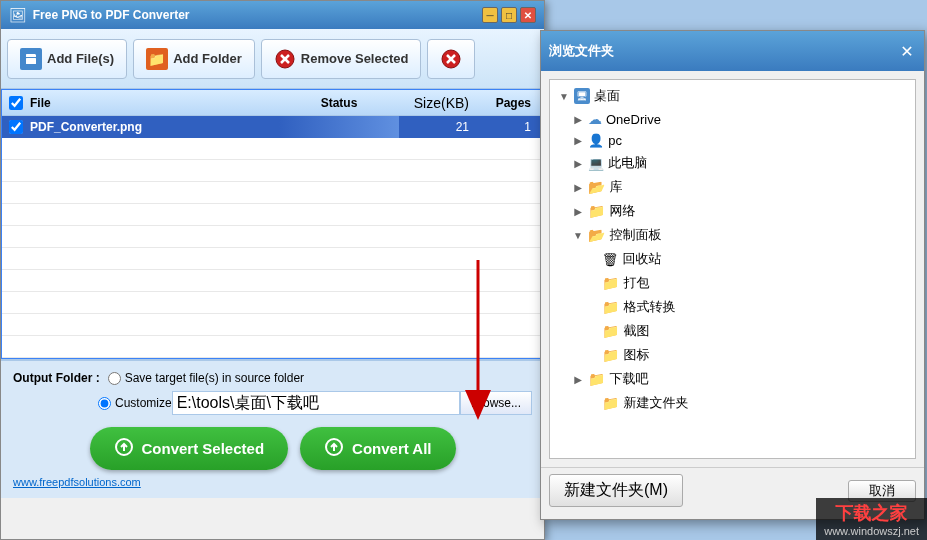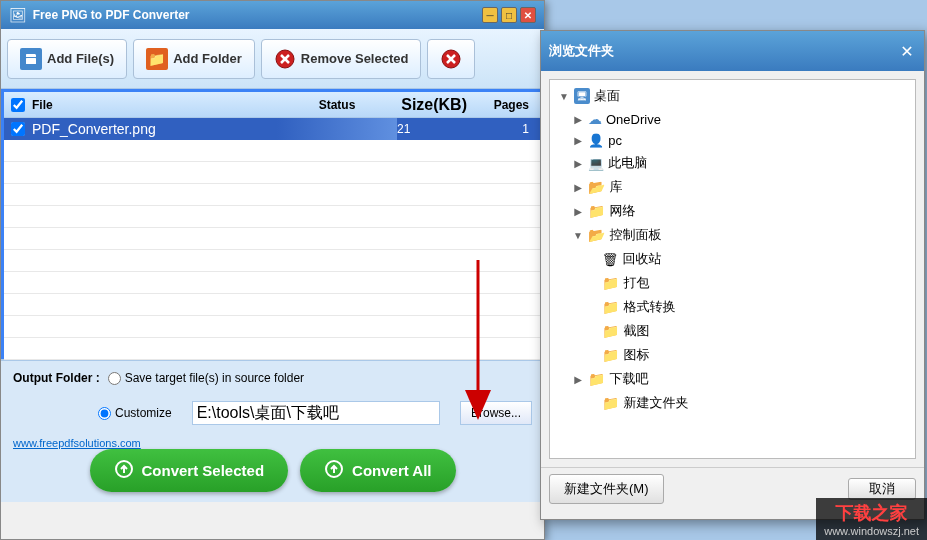--- a/index.html
+++ b/index.html
@@ -136,21 +136,21 @@
       display: flex;
       align-items: center;
       justify-content: center;
       color: #cc2020;
       font-size: 18px;
     }
 
     #file-list-area {
       flex: 1;
       background: white;
-      border: 3px solid #3b82f6;
+      border: 1px solid #3b82f6;
       margin: 0;
     }
 
     #file-list-header {
       background: linear-gradient(to bottom, #d8ecff, #b8d8f8);
       display: flex;
       align-items: center;
       border-bottom: 1px solid #aac8e8;
       height: 26px;
       padding: 0 4px;
@@ -172,22 +172,22 @@
 
     .header-col-status {
       width: 120px;
       font-weight: bold;
       font-size: 12px;
       text-align: center;
     }
 
     .header-col-size {
       width: 80px;
-      font-weight: bold;
-      font-size: 16px;
+      font-weight: normal;
+      font-size: 14px;
       text-align: right;
       padding-right: 10px;
     }
 
     .header-col-pages {
       width: 60px;
       font-weight: bold;
       font-size: 12px;
       text-align: right;
       padding-right: 8px;
@@ -205,35 +205,36 @@
       width: 20px;
       display: flex;
       align-items: center;
       justify-content: center;
     }
 
     .file-row-name {
       flex: 1;
       padding-left: 4px;
       color: white;
-      font-size: 14px;
+      font-size: 12px;
+      font-weight: bold;
     }
 
     .file-row-status {
       width: 120px;
       background: linear-gradient(to right, #3060c0, #6090e0);
       height: 100%;
       display: flex;
       align-items: center;
     }
 
     .file-row-size {
       width: 80px;
       color: white;
-      text-align: left;
+      text-align: right;
       padding-right: 10px;
       font-size: 12px;
     }
 
     .file-row-pages {
       width: 60px;
       color: white;
       text-align: right;
       padding-right: 8px;
       font-size: 12px;
@@ -251,40 +252,40 @@
     #bottom-panel {
       background: #d8e8f8;
       border-top: 2px solid #aac8e8;
       padding: 10px 12px;
     }
 
     #output-folder-row {
       display: flex;
       align-items: center;
       gap: 8px;
-      margin-bottom: 16px;
+      margin-bottom: 6px;
     }
 
     #output-label {
       font-weight: bold;
       font-size: 12px;
       white-space: nowrap;
     }
 
     .radio-option {
       display: flex;
       align-items: center;
       gap: 4px;
       font-size: 12px;
     }
 
     #customize-row {
       display: flex;
       align-items: center;
-      gap: 20px;
+      gap: 0;
       margin-bottom: 12px;
       padding-left: 85px;
     }
 
     #path-input {
       flex: 1;
       height: 24px;
       border: 1px solid #aac8e8;
       padding: 2px 4px;
       font-size: 16px;
@@ -455,21 +456,21 @@
       padding: 6px 8px;
       align-items: center;
       border-top: 1px solid #ccc;
     }
 
     #new-folder-btn {
       padding: 5px 14px;
       background: linear-gradient(to bottom, #ffffff, #e0e0e0);
       border: 1px solid #aaa;
       cursor: pointer;
-      font-size: 13px;
+      font-size: 16px;
       border-radius: 3px;
     }
 
     #confirm-btn {
       padding: 5px 20px;
       background: linear-gradient(to bottom, #ffffff, #e0e0e0);
       border: 1px solid #aaa;
       cursor: pointer;
       font-size: 13px;
       border-radius: 3px;
@@ -609,21 +610,20 @@
       </label>
     </div>
     <div id="customize-row">
       <label class="radio-option">
         <input type="radio" name="output" checked="" style="">
         <span>Customize</span>
       </label>
       <input id="path-input" type="text" value="E:\tools\桌面\下载吧" style="">
       <button id="browse-btn">Browse...</button>
     </div>
-    <div id="footer-link">www.freepdfsolutions.com</div>
     <div id="convert-buttons-row">
       <button class="convert-btn">
         <span>
           <svg width="20" height="20" viewBox="0 0 20 20">
             <circle cx="10" cy="10" r="8" fill="none" stroke="white" stroke-width="2"></circle>
             <polyline points="7,10 10,7 13,10" fill="none" stroke="white" stroke-width="2"></polyline>
             <line x1="10" y1="7" x2="10" y2="14" stroke="white" stroke-width="2"></line>
           </svg>
         </span>
         <span>Convert Selected</span>
@@ -632,20 +632,21 @@
         <span>
           <svg width="20" height="20" viewBox="0 0 20 20">
             <circle cx="10" cy="10" r="8" fill="none" stroke="white" stroke-width="2"></circle>
             <polyline points="7,10 10,7 13,10" fill="none" stroke="white" stroke-width="2"></polyline>
             <line x1="10" y1="7" x2="10" y2="14" stroke="white" stroke-width="2"></line>
           </svg>
         </span>
         <span>Convert All</span>
       </button>
     </div>
+    <div id="footer-link">www.freepdfsolutions.com</div>
   </div>
 </div>
 
 <svg id="red-arrow" viewBox="0 0 30 160">
   <line x1="15" y1="0" x2="15" y2="130" stroke="#cc0000" stroke-width="3"></line>
   <polygon points="15,160 2,130 28,130" fill="#cc0000"></polygon>
 </svg>
 
 <div id="browse-dialog">
 

